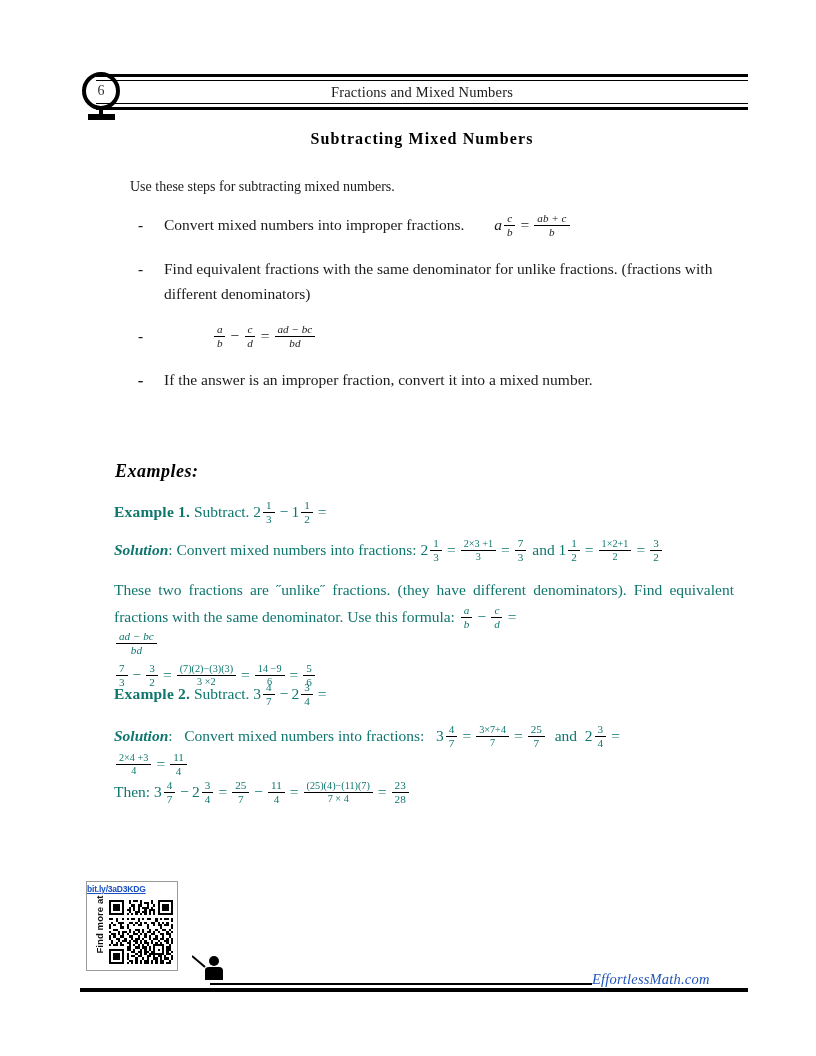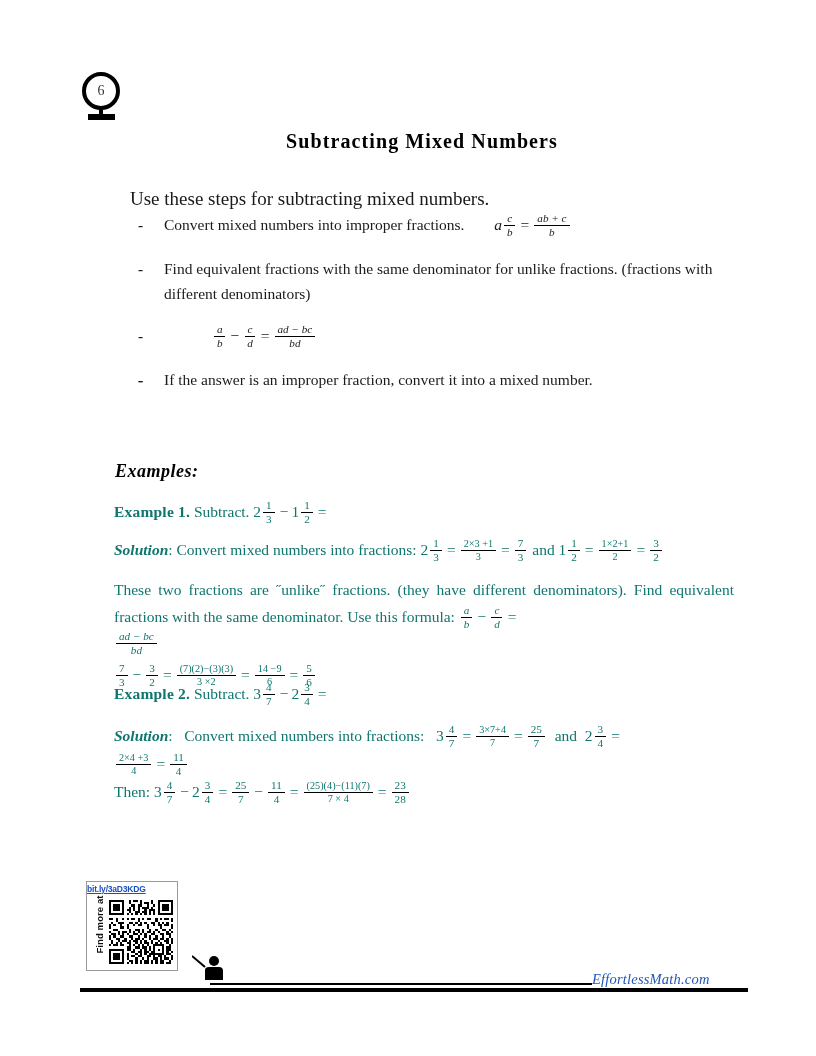--- a/index.html
+++ b/index.html
@@ -109,31 +109,31 @@
     background: #fff;
   }
 
   
   .lesson-title {
     position: absolute;
     left: 96px;
     top: 130px;
     width: 652px;
     text-align: center;
-    font-size: 20px;
+    font-size: 16px;
     font-weight: bold;
     letter-spacing: 1.1px;
   }
 
   
   .intro {
     position: absolute;
     left: 130px;
-    top: 188px;
-    font-size: 19px;
+    top: 179px;
+    font-size: 14px;
     color: #1a1a1a;
   }
 
   .steps {
     position: absolute;
     left: 138px;
     top: 212px;
     width: 600px;
   }
   .step {
@@ -305,20 +305,27 @@
 
 <div class="page">
 
   <div class="page-badge">
     <div class="badge-ring"></div>
     <div class="badge-num">6</div>
     <div class="badge-stem"></div>
     <div class="badge-base"></div>
   </div>
 
+  <div class="header-band">
+    <div class="rule-thick-top"></div>
+    <div class="rule-thin-top"></div>
+    <div class="header-title">Fractions and Mixed Numbers</div>
+    <div class="rule-thin-bot"></div>
+    <div class="rule-thick-bot"></div>
+  </div>
 
   <div class="lesson-title">Subtracting Mixed Numbers</div>
 
   <div class="intro">Use these steps for subtracting mixed numbers.</div>
 
   <div class="steps">
 
     <div class="step">
       <span class="dash">-</span>
       <span>Convert mixed numbers into improper fractions.</span>

